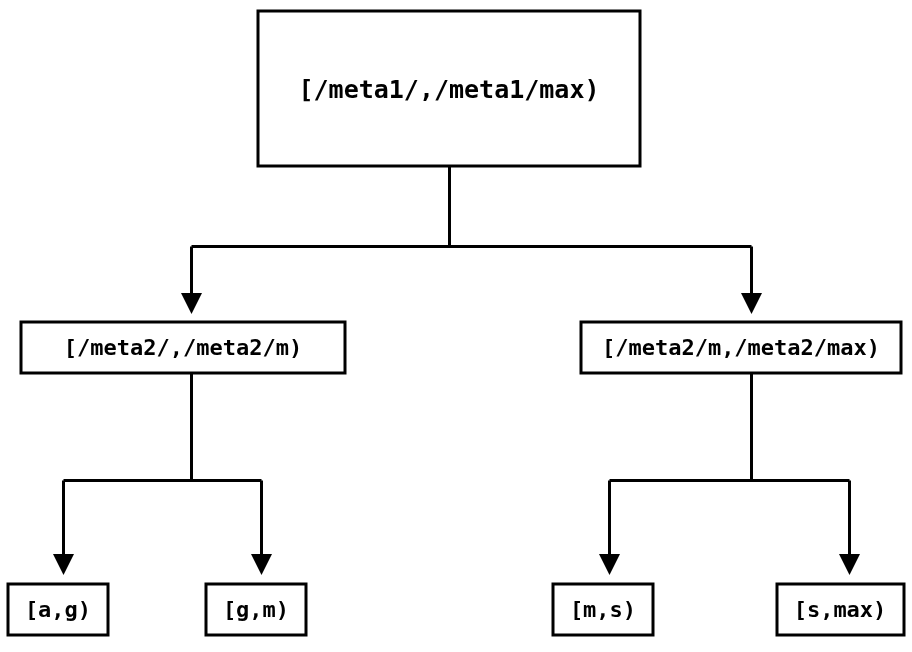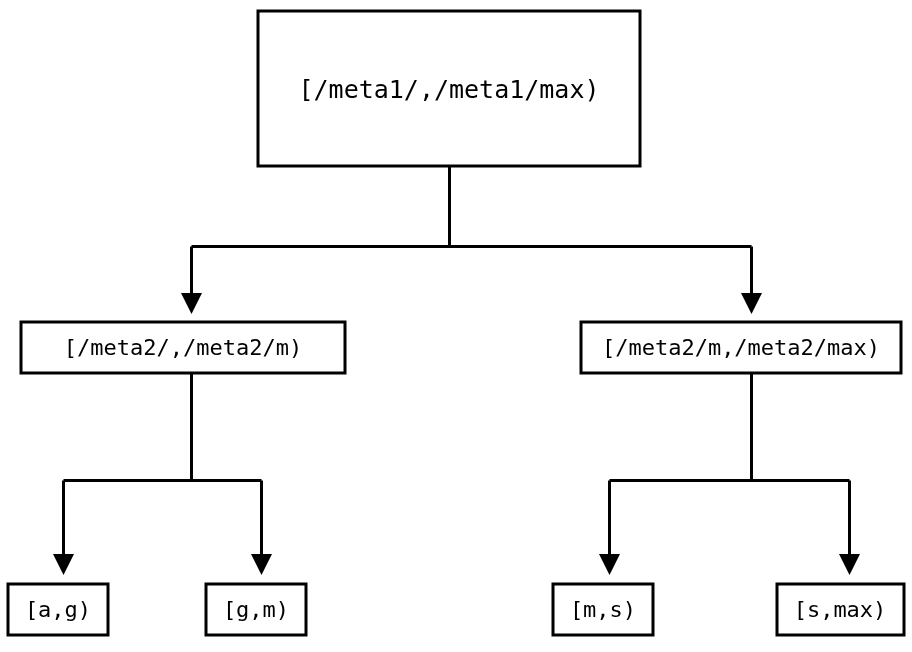--- a/index.html
+++ b/index.html
@@ -7,20 +7,21 @@
     padding: 0;
     background: #ffffff;
   }
   #diagram-root {
     position: relative;
     width: 912px;
     height: 652px;
     background: #ffffff;
     font-family: "DejaVu Sans Mono", "Liberation Mono", monospace;
     overflow: hidden;
+    font-weight: bold;
   }
   #tree-svg {
     position: absolute;
     left: 0;
     top: 0;
     width: 912px;
     height: 652px;
     display: block;
   }
   .node-box {

